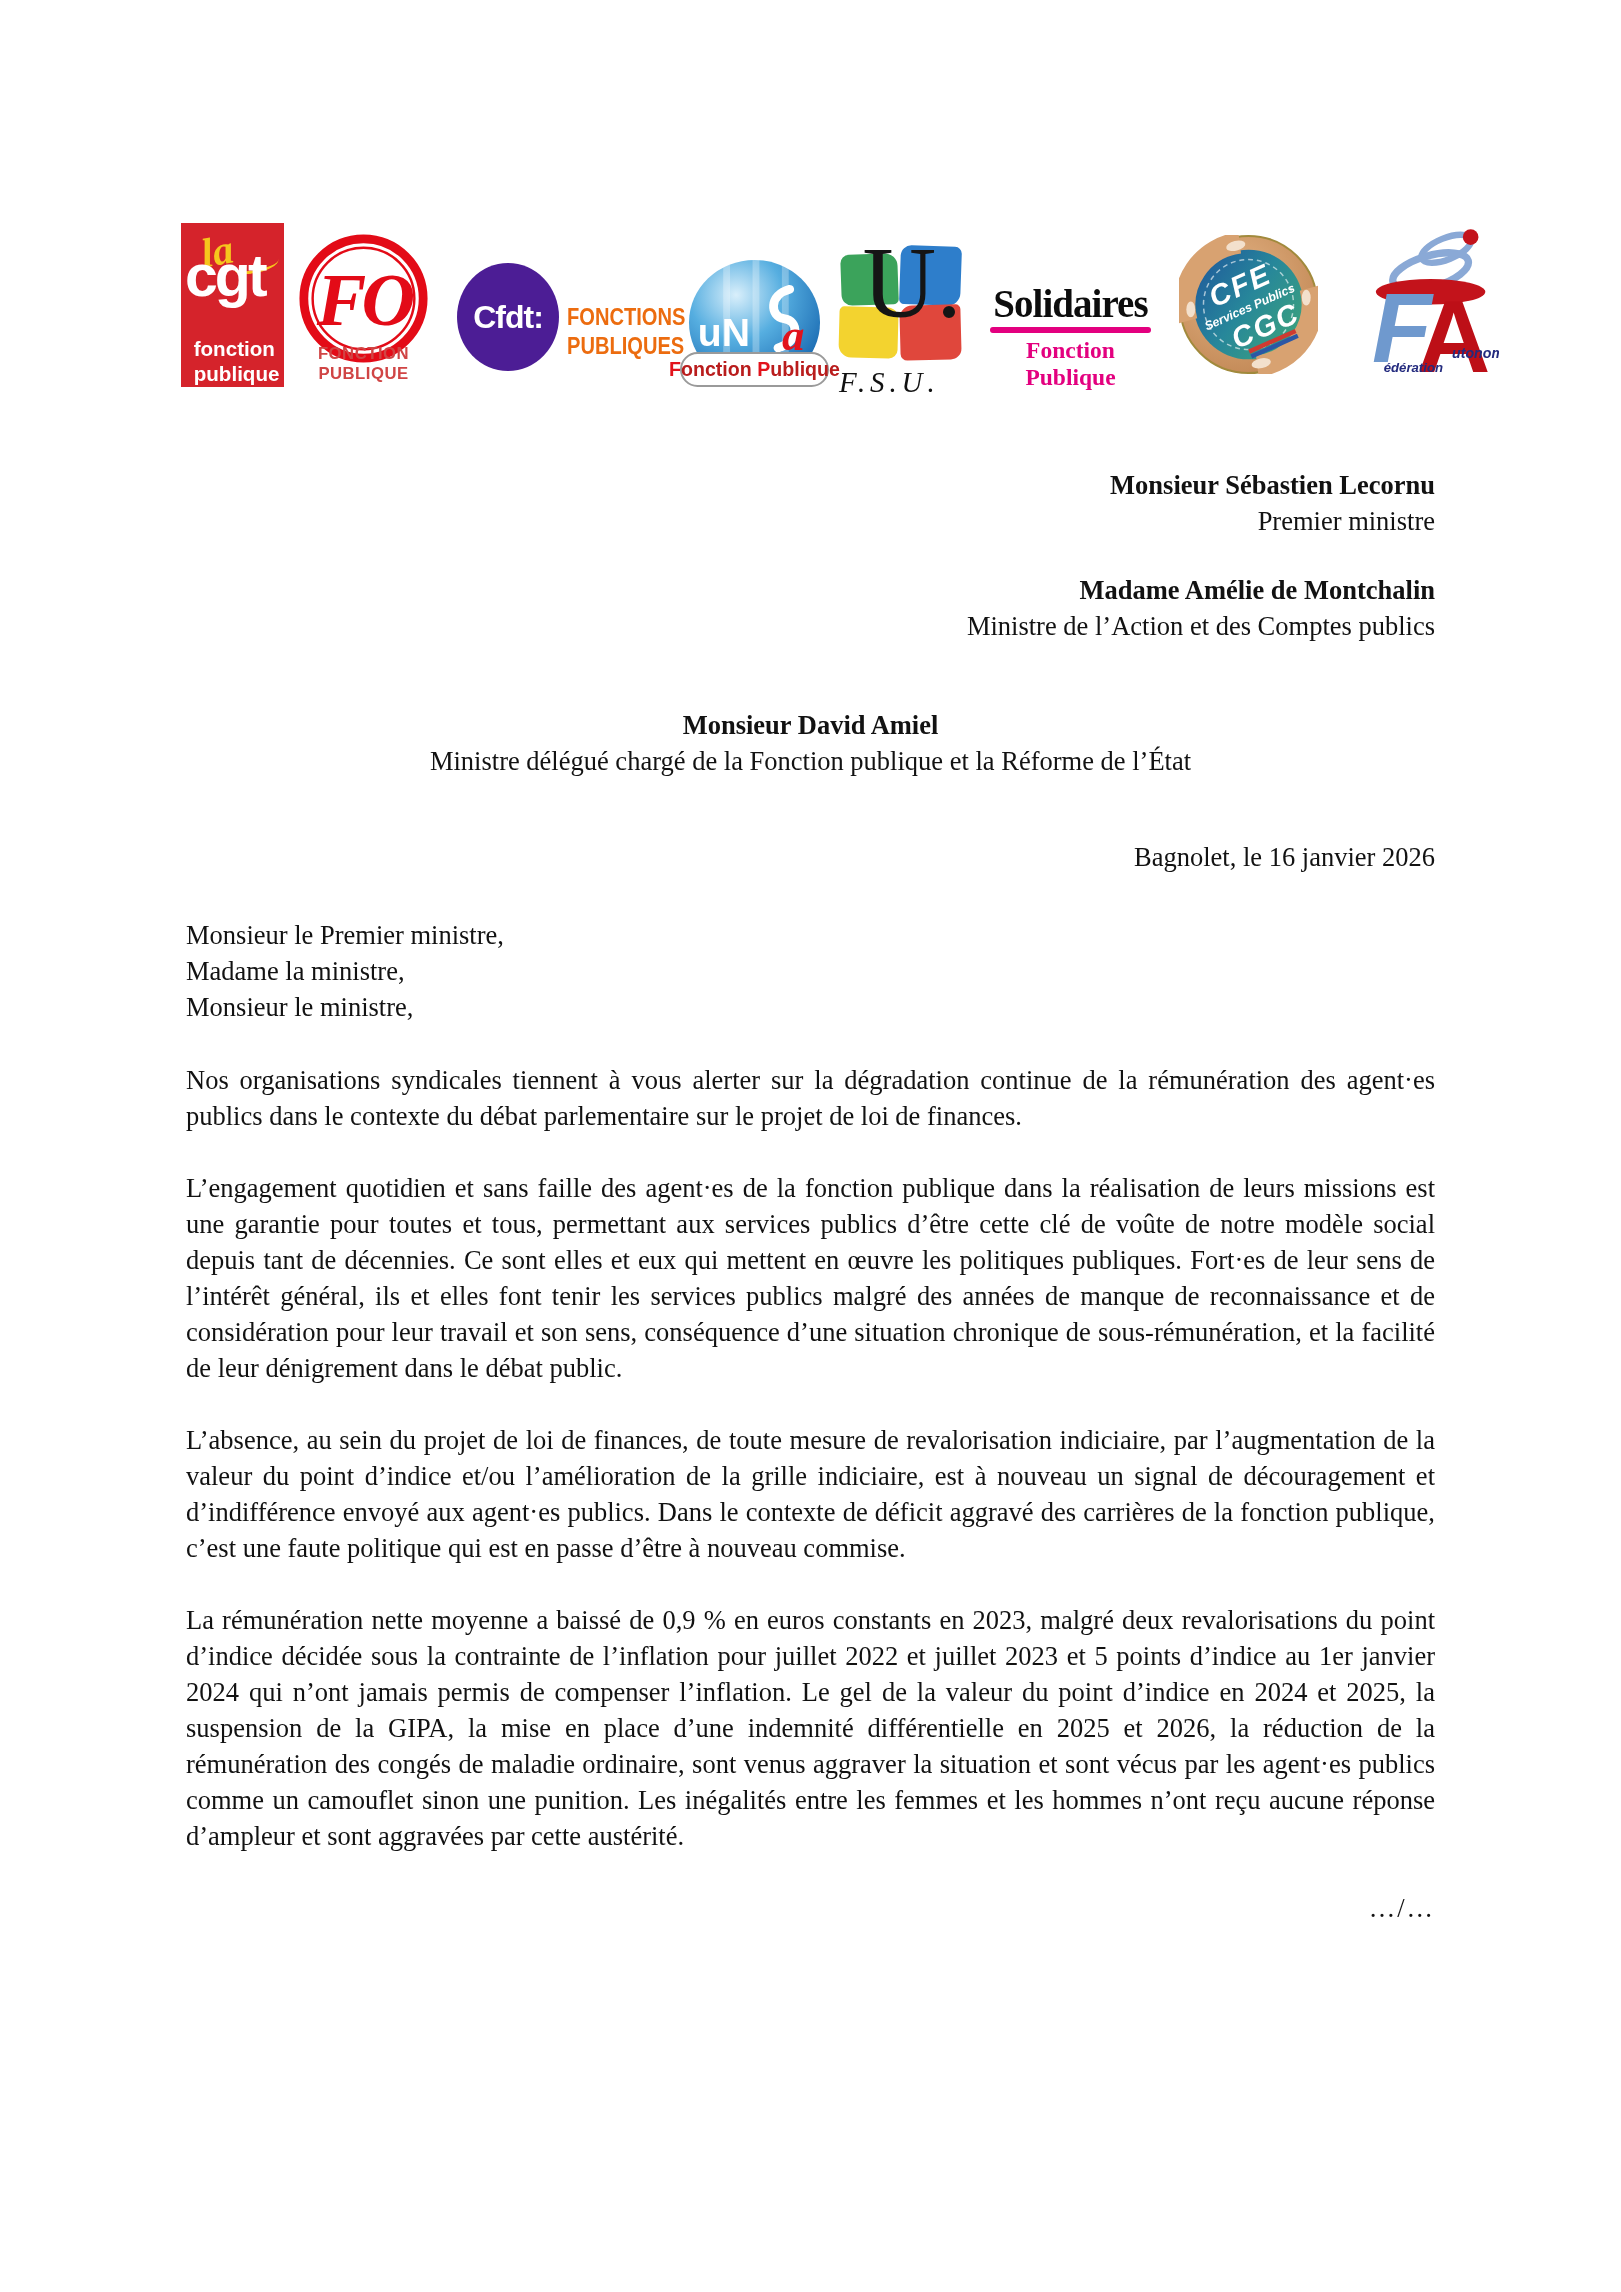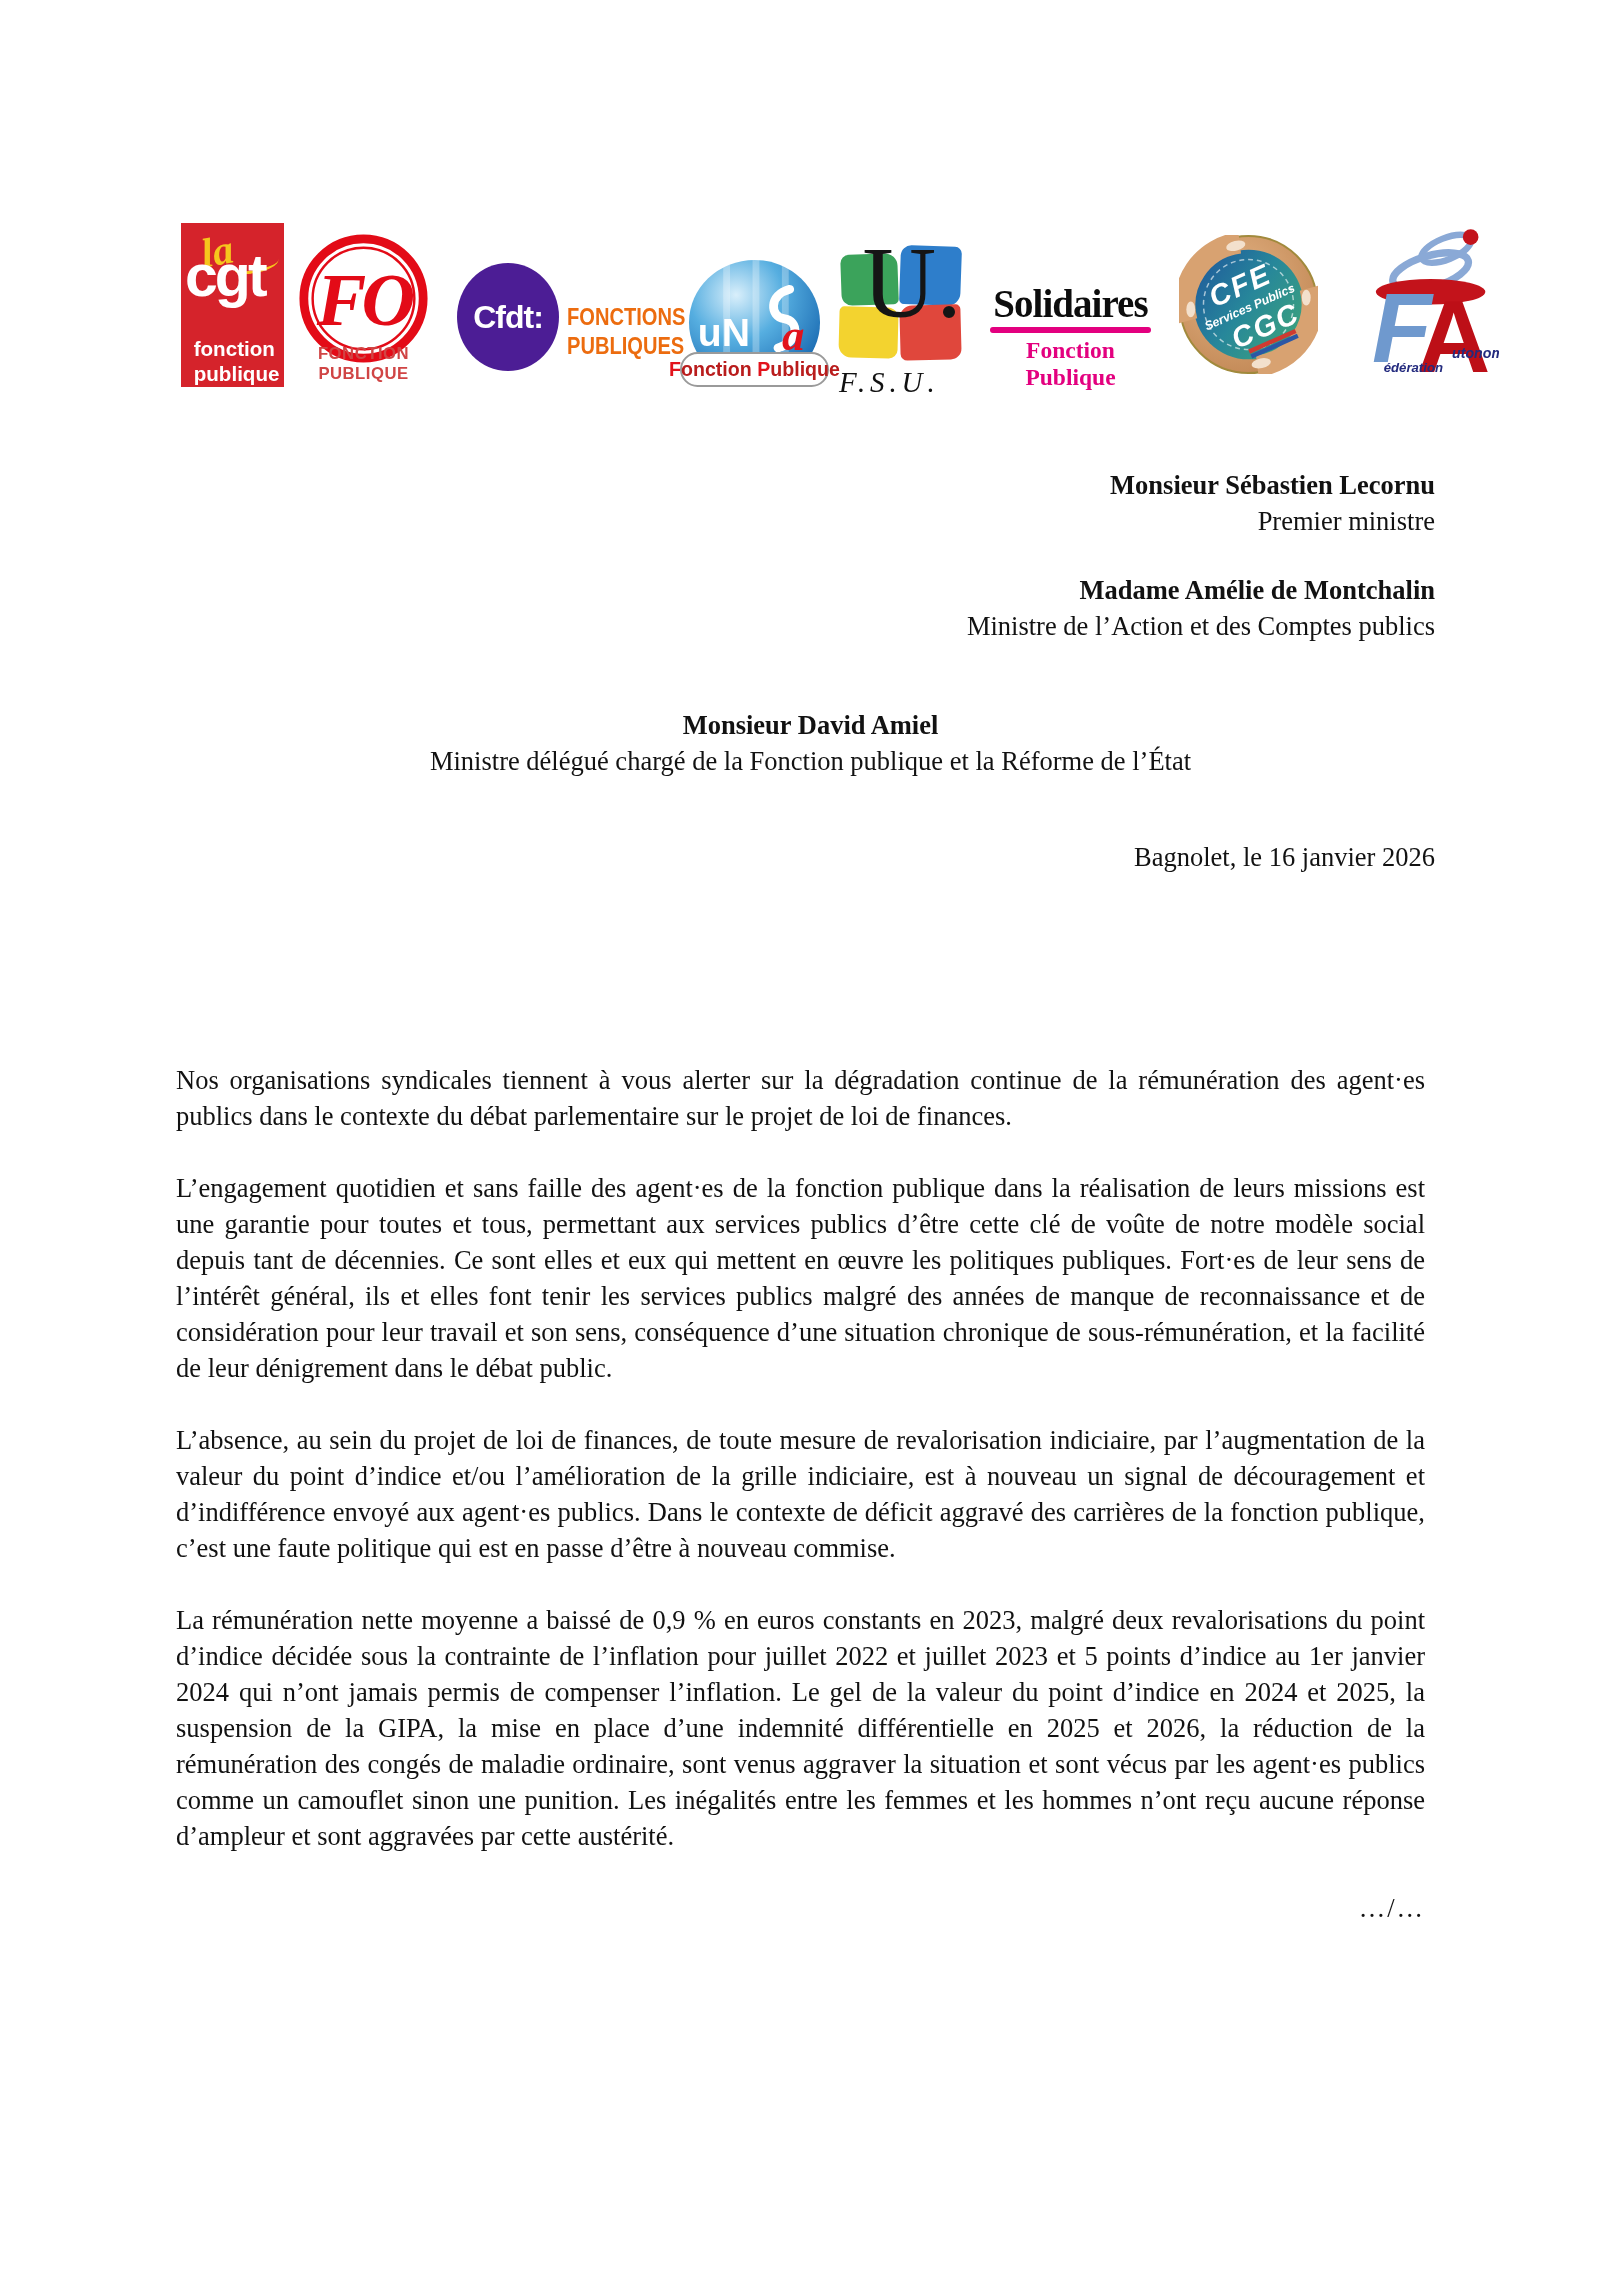--- a/index.html
+++ b/index.html
@@ -6,21 +6,21 @@
   .page{position:relative;width:1621px;height:2293px;background:#ffffff;margin:0 auto;
         font-family:"Liberation Serif",serif;color:#121212;overflow:hidden;}
 
   
   .recipient{position:absolute;right:186px;left:186px;text-align:right;
              font-size:26.5px;line-height:36px;}
   .recipient .rname{font-weight:bold;}
   .r1{top:467px;} .r2{top:572px;} .r3{top:707px;text-align:center;}
   .dateline{position:absolute;right:186px;top:839px;font-size:26.5px;line-height:36px;}
   .salutation{position:absolute;left:186px;top:917px;font-size:26.5px;line-height:36px;}
-  .bodytext{position:absolute;left:176px;top:1062px;width:1249px;
+  .bodytext{position:absolute;left:186px;top:1062px;width:1249px;
             font-size:26.5px;line-height:36px;text-align:justify;}
   .bodytext p{margin:0 0 36px 0;}
   .contmark{text-align:right;font-size:26.5px;line-height:36px;letter-spacing:2px;}
 
   
   .logo{position:absolute;}
   
   .cgt{left:181px;top:223px;width:103px;height:164px;background:#d5232b;color:#fff;}
   .cgt-la{position:absolute;top:3.9px;left:19.6px;font:italic 700 41px "Liberation Serif",serif;
           color:#f6c51d;transform:rotate(-10deg);}
@@ -195,20 +195,25 @@
     <div class="rname">Madame Amélie de Montchalin</div>
     <div>Ministre de l’Action et des Comptes publics</div>
   </div>
   <div class="recipient r3">
     <div class="rname">Monsieur David Amiel</div>
     <div>Ministre délégué chargé de la Fonction publique et la Réforme de l’État</div>
   </div>
 
   <div class="dateline">Bagnolet, le 16 janvier 2026</div>
 
+  <div class="salutation">
+    <div>Monsieur le Premier ministre,</div>
+    <div>Madame la ministre,</div>
+    <div>Monsieur le ministre,</div>
+  </div>
 
   <div class="bodytext">
     <p>Nos organisations syndicales tiennent à vous alerter sur la dégradation continue de la rémunération des agent·es publics dans le contexte du débat parlementaire sur le projet de loi de finances.</p>
     <p>L’engagement quotidien et sans faille des agent·es de la fonction publique dans la réalisation de leurs missions est une garantie pour toutes et tous, permettant aux services publics d’être cette clé de voûte de notre modèle social depuis tant de décennies. Ce sont elles et eux qui mettent en œuvre les politiques publiques. Fort·es de leur sens de l’intérêt général, ils et elles font tenir les services publics malgré des années de manque de reconnaissance et de considération pour leur travail et son sens, conséquence d’une situation chronique de sous-rémunération, et la facilité de leur dénigrement dans le débat public.</p>
     <p>L’absence, au sein du projet de loi de finances, de toute mesure de revalorisation indiciaire, par l’augmentation de la valeur du point d’indice et/ou l’amélioration de la grille indiciaire, est à nouveau un signal de découragement et d’indifférence envoyé aux agent·es publics. Dans le contexte de déficit aggravé des carrières de la fonction publique, c’est une faute politique qui est en passe d’être à nouveau commise.</p>
     <p>La rémunération nette moyenne a baissé de 0,9 % en euros constants en 2023, malgré deux revalorisations du point d’indice décidée sous la contrainte de l’inflation pour juillet 2022 et juillet 2023 et 5 points d’indice au 1er janvier 2024 qui n’ont jamais permis de compenser l’inflation. Le gel de la valeur du point d’indice en 2024 et 2025, la suspension de la GIPA, la mise en place d’une indemnité différentielle en 2025 et 2026, la réduction de la rémunération des congés de maladie ordinaire, sont venus aggraver la situation et sont vécus par les agent·es publics comme un camouflet sinon une punition. Les inégalités entre les femmes et les hommes n’ont reçu aucune réponse d’ampleur et sont aggravées par cette austérité.</p>
     <div class="contmark">…/…</div>
   </div>
 
 </div>

